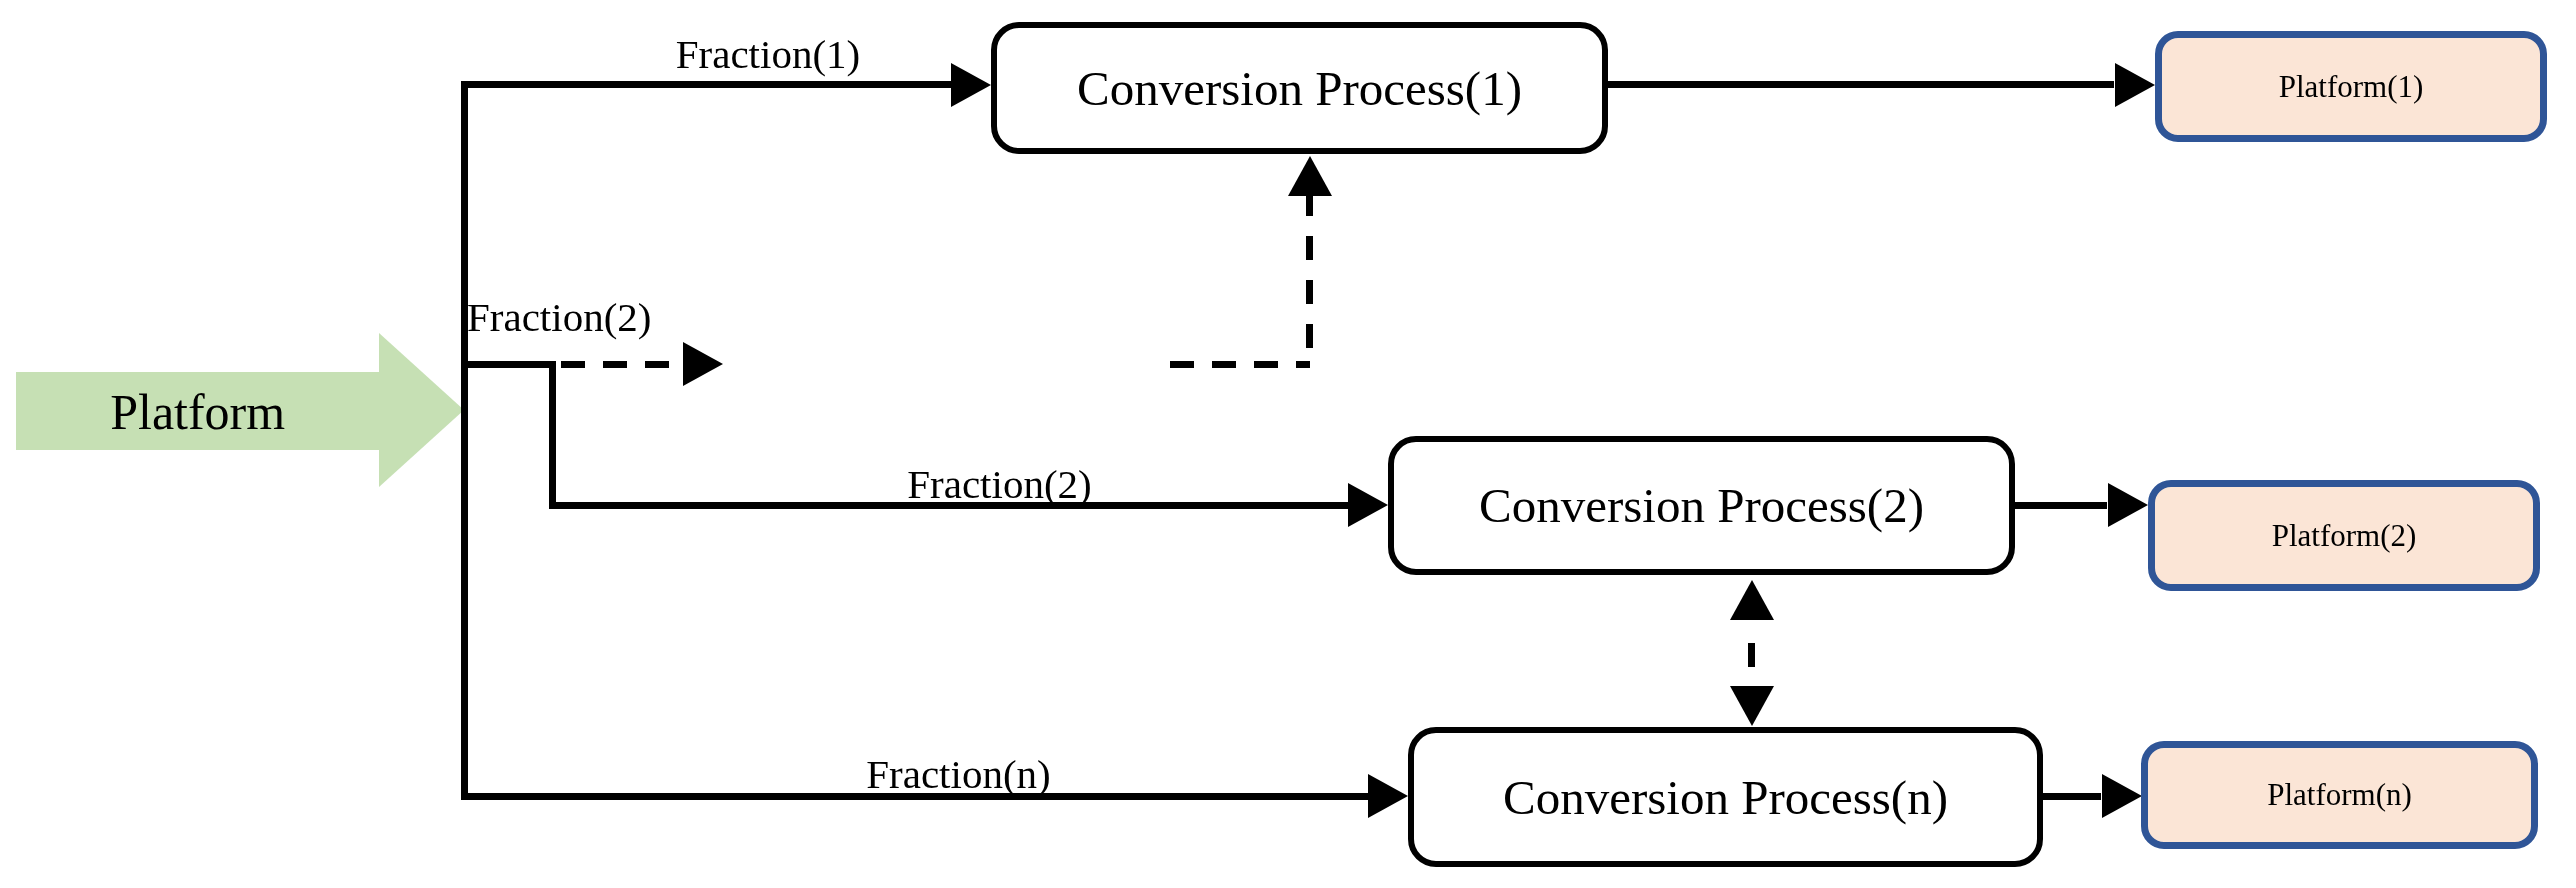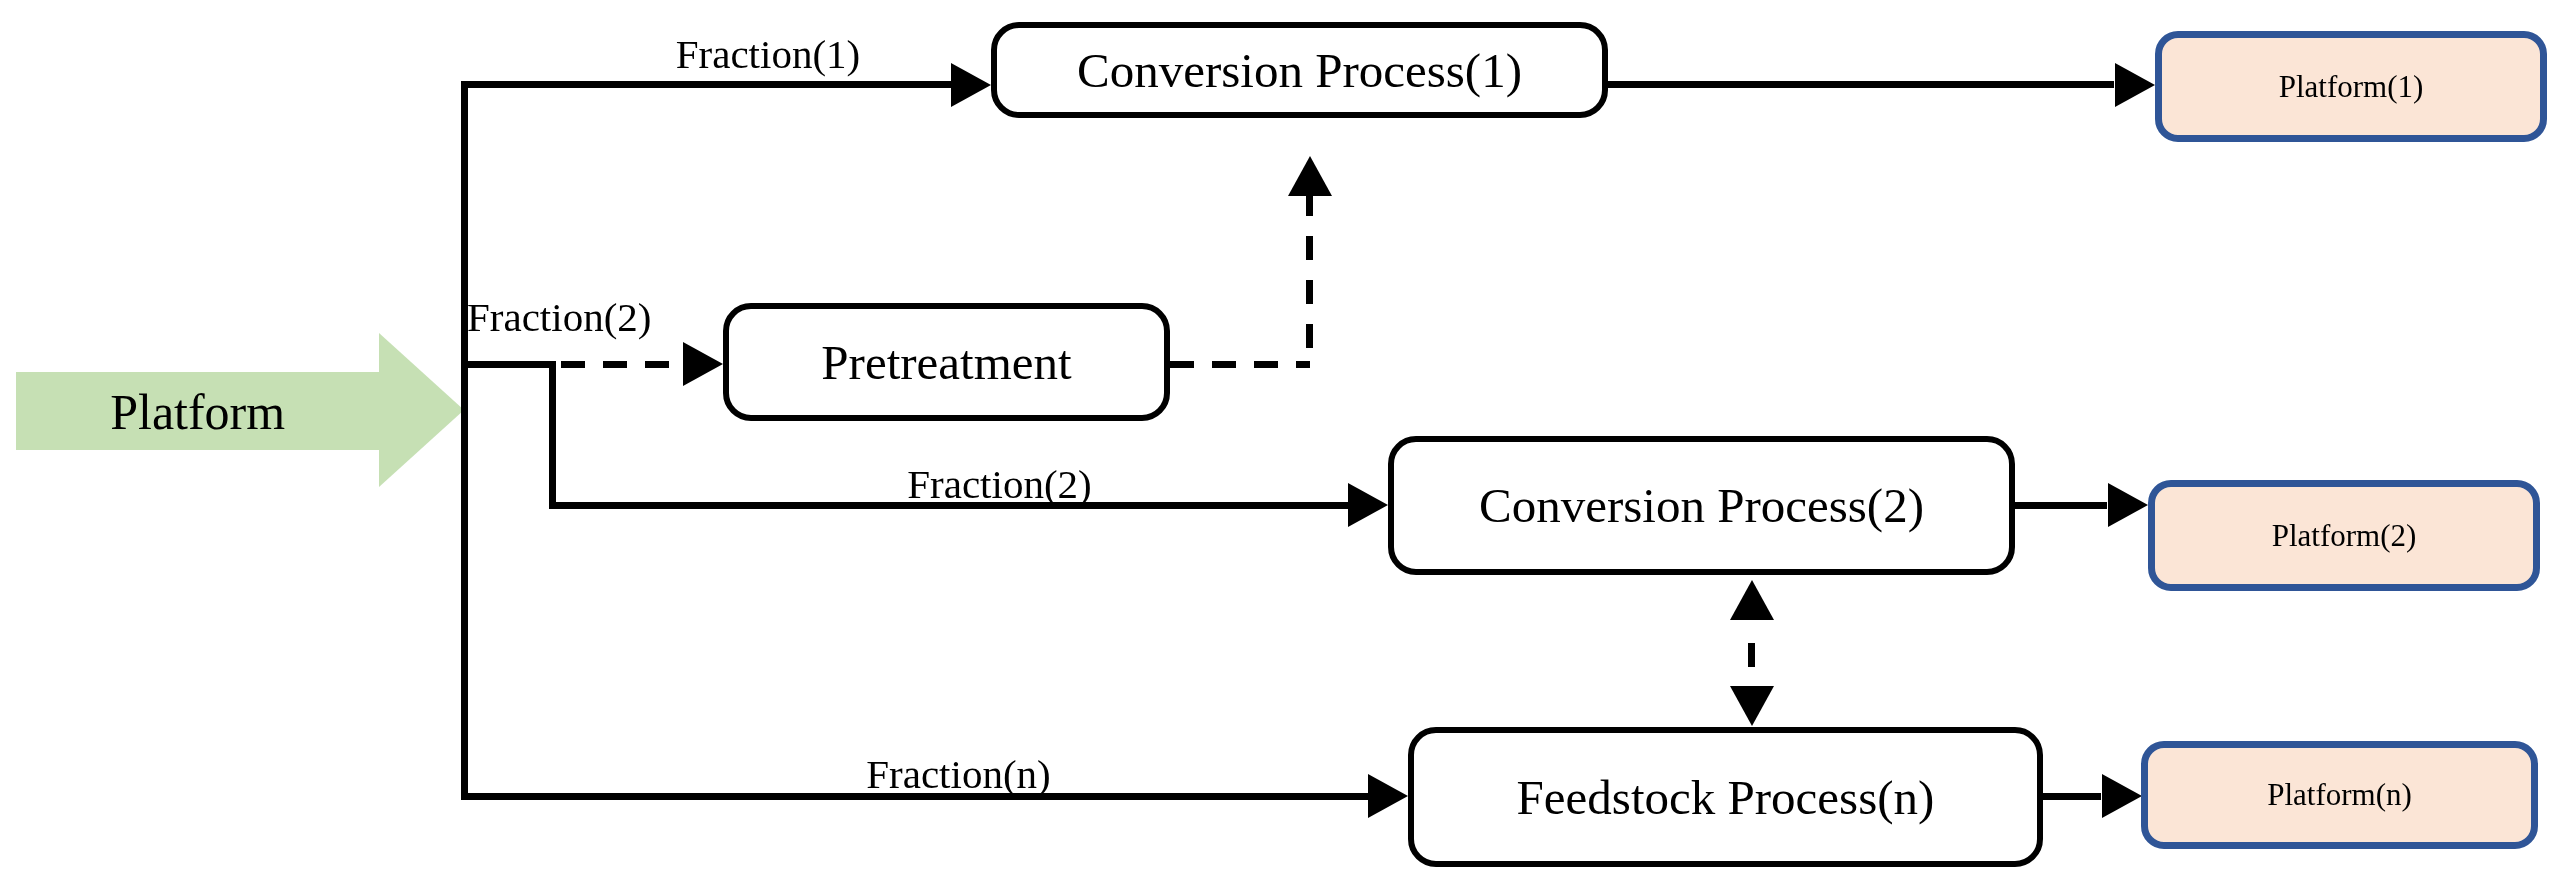--- a/index.html
+++ b/index.html
@@ -92,23 +92,22 @@
   <div class="ln" style="left:2015px;top:502px;width:92px;height:6.5px;"></div>
   <div class="ah ah-r" style="left:2108px;top:483px;"></div>
   <div class="ln" style="left:2043px;top:793px;width:58px;height:6.5px;"></div>
   <div class="ah ah-r" style="left:2102px;top:774px;"></div>
 
   <div class="edge-label center" style="left:569px;top:18px;width:398px;">Fraction(1)</div>
   <div class="edge-label" style="left:467px;top:281px;">Fraction(2)</div>
   <div class="edge-label center" style="left:837px;top:448px;width:325px;">Fraction(2)</div>
   <div class="edge-label center" style="left:796px;top:738px;width:325px;">Fraction(n)</div>
 
-  <div class="node proc" style="left:991px;top:22px;width:617px;height:96px;">Conversion Process(1)</div>
-  <div class="node proc" style="left:723px;top:303px;width:447px;height:118px;">Pretreatment</div>
+  <div class="node proc" style="left:991px;top:22px;width:617px;height:132px;">Conversion Process(1)</div>
   <div class="node proc" style="left:1388px;top:436px;width:627px;height:139px;">Conversion Process(2)</div>
-  <div class="node proc" style="left:1408px;top:727px;width:635px;height:140px;">Feedstock Process(n)</div>
+  <div class="node proc" style="left:1408px;top:727px;width:635px;height:140px;">Conversion Process(n)</div>
 
   <div class="node platform" style="left:2155px;top:31px;width:392px;height:111px;">Platform(1)</div>
   <div class="node platform" style="left:2148px;top:449px;width:392px;height:111px;margin-top:31px;">Platform(2)</div>
   <div class="node platform" style="left:2141px;top:741px;width:397px;height:108px;">Platform(n)</div>
 
 </div>
 
 
 </body></html>

